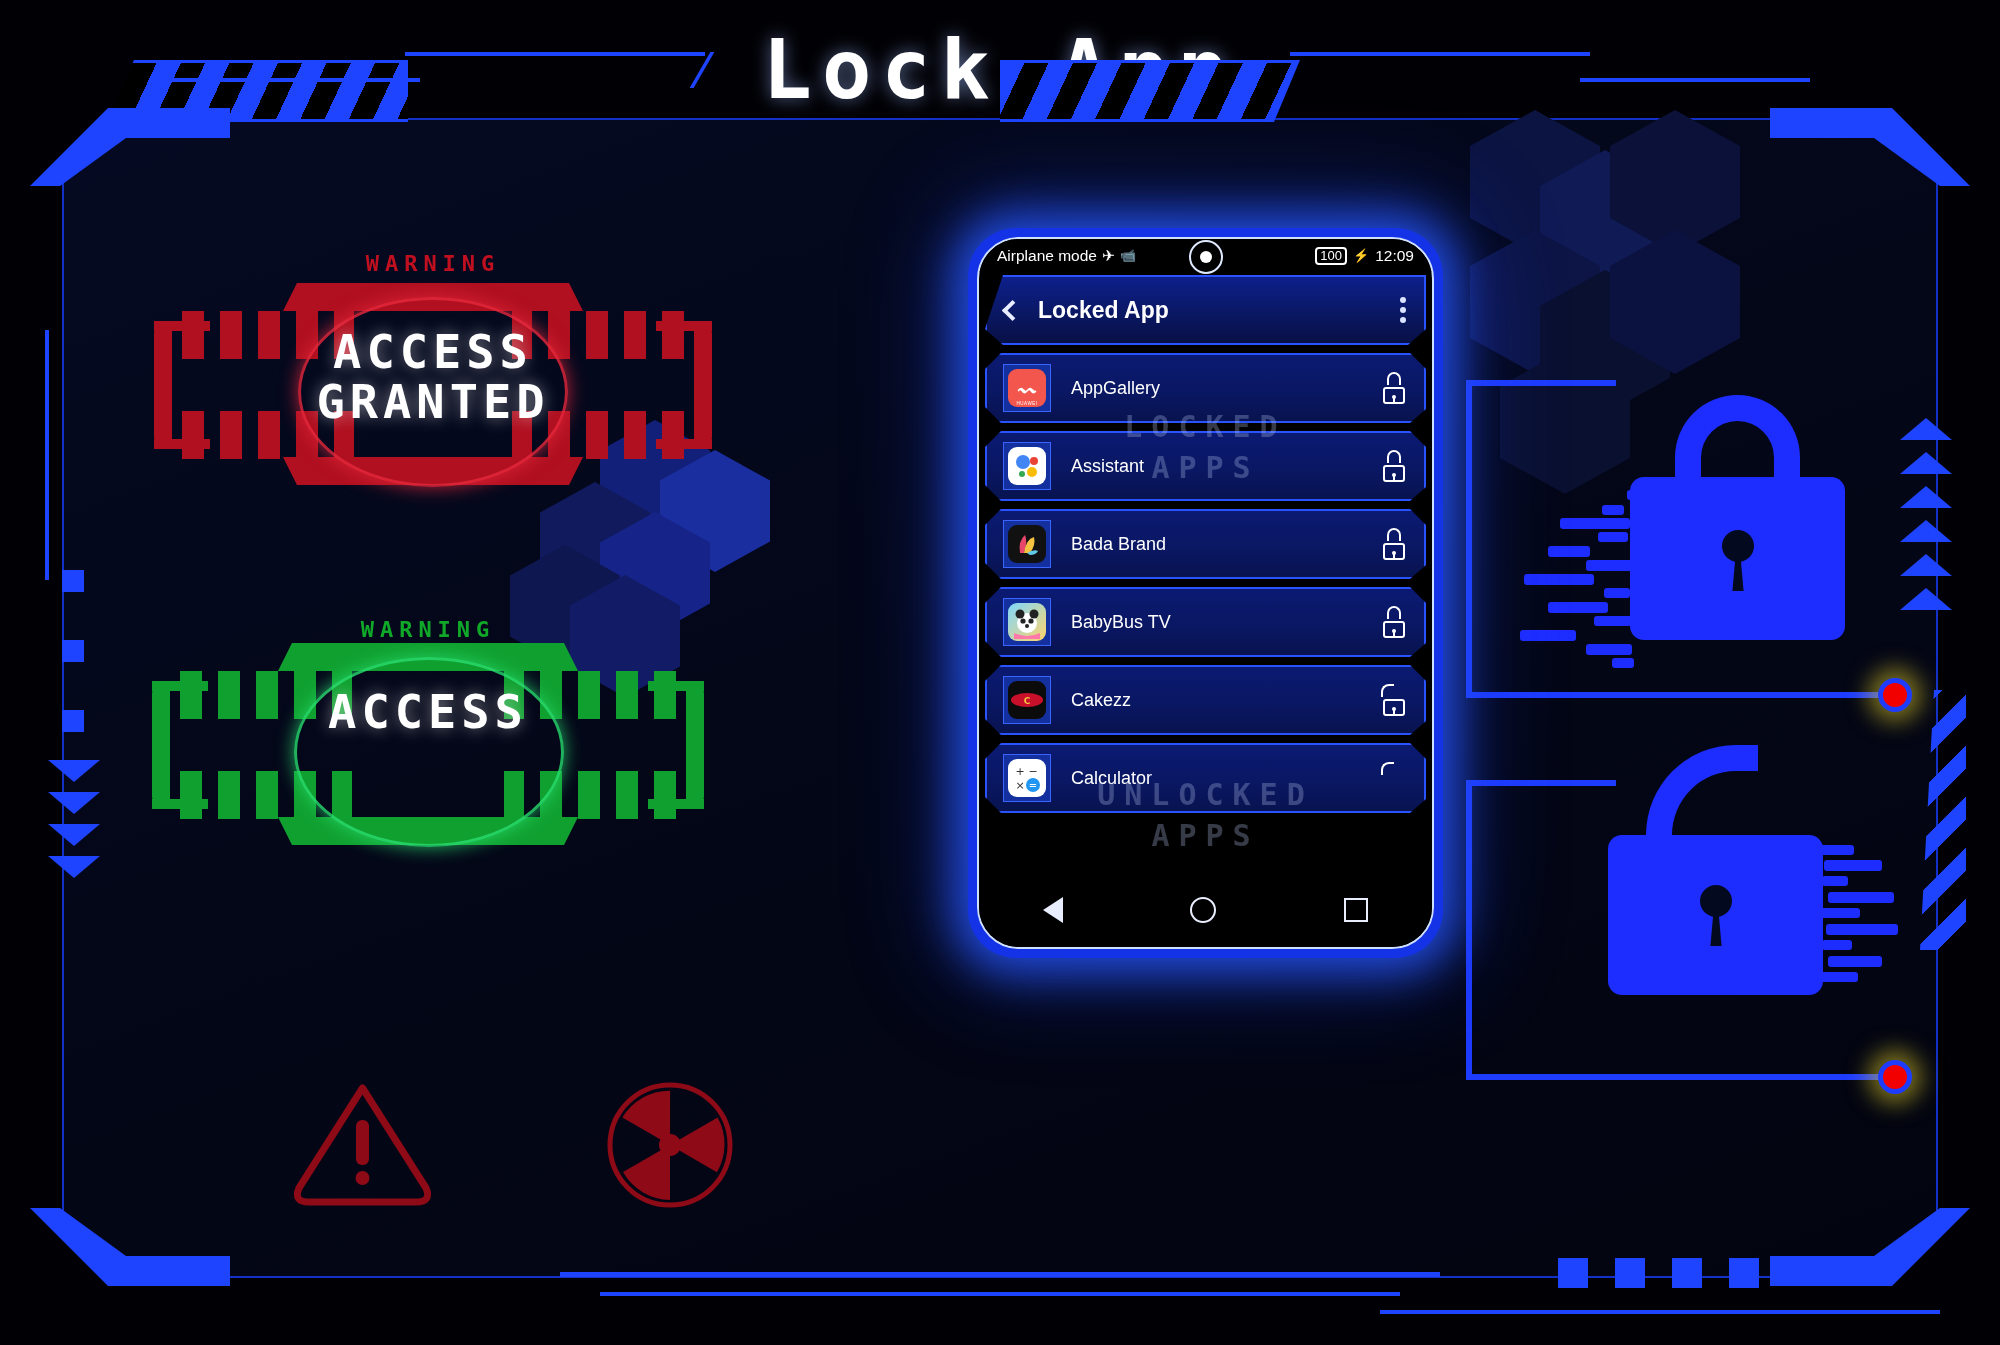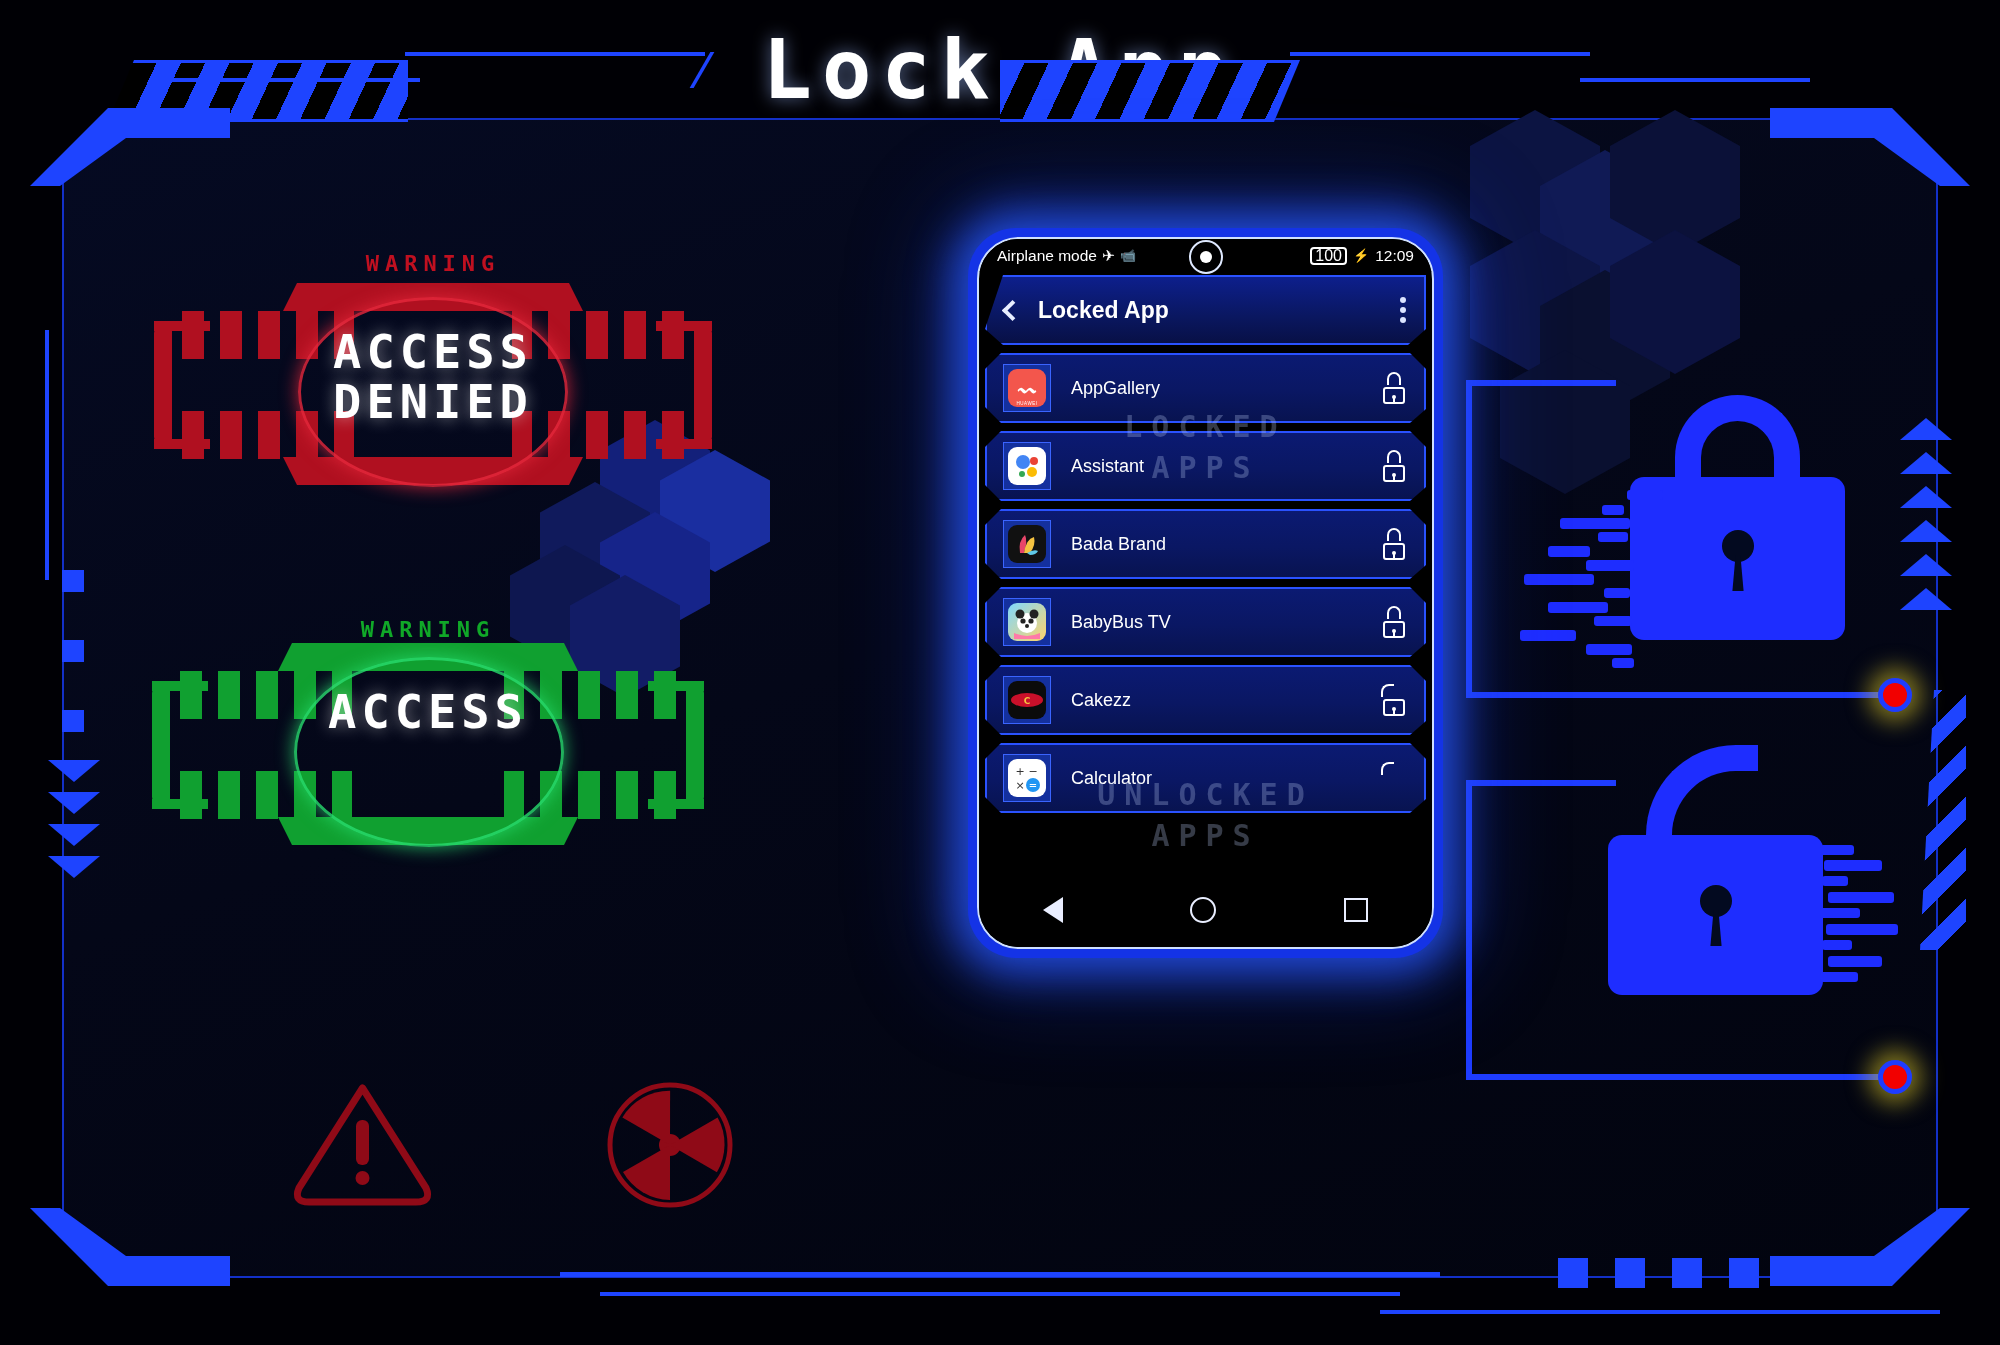--- a/index.html
+++ b/index.html
@@ -109,21 +109,21 @@
   .phone-rim { width:100%; height:100%; border-radius:42px; border:2px solid #cfe0ff;
     background:#000; overflow:hidden; position:relative; }
   .statusbar {
     height:33px; background:#000; color:#fff; display:flex; align-items:center;
     justify-content:space-between; padding:0 18px; font-size:15.5px; position:relative;
     font-family:"Liberation Sans", sans-serif;
   }
   .sb-left { display:flex; align-items:center; gap:5px; }
   .sb-right { display:flex; align-items:center; gap:6px; }
   .batt {
-    border:2px solid #fff; border-radius:4px; font-size:16px; padding:0 3px;
+    border:2px solid #fff; border-radius:4px; font-size:13px; padding:0 3px;
     line-height:14px; font-family:"Liberation Sans", sans-serif;
   }
   .notch {
     position:absolute; left:50%; top:1px; transform:translateX(-50%);
     width:34px; height:34px; border-radius:50%; border:2px solid #dfe9ff;
     background:#000; display:flex; align-items:center; justify-content:center;
   }
   .notch i { width:12px; height:12px; border-radius:50%; background:#fff; display:block; }
 
   .appbar {
@@ -278,21 +278,21 @@
 
     <div class="wing" style="left:133px;top:-22px;width:160px;background:#b01020;clip-path:polygon(14px 0,160px 0,160px 28px,0 28px);"></div>
     <div class="wing" style="right:133px;top:-22px;width:160px;background:#b01020;clip-path:polygon(0 0,146px 0,160px 28px,0 28px);"></div>
     <div class="wing" style="left:133px;top:152px;width:160px;background:#b01020;clip-path:polygon(0 0,160px 0,160px 28px,14px 28px);"></div>
     <div class="wing" style="right:133px;top:152px;width:160px;background:#b01020;clip-path:polygon(0 0,160px 0,146px 28px,0 28px);"></div>
 
     <div class="arcg" style="left:148px;top:-8px;width:270px;height:190px;border-width:3px;border-color:rgba(230,40,60,.8);box-shadow:0 0 18px rgba(230,40,60,.8);"></div>
 
     <div class="core" style="top:22px;">
       <div>ACCESS</div>
-      <div>DENIED</div>
+      <div>GRANTED</div>
     </div>
   </div>
 
   <div class="banner" style="left:148px;top:665px;width:560px;height:160px;">
     <div class="warn-label" style="top:-48px;color:#10a828;">WARNING</div>
 
     <div class="bar-seg" style="left:4px;top:22px;width:18px;height:116px;background:#10a030;border-radius:6px 0 0 6px;"></div>
     <div class="bar-seg" style="left:4px;top:16px;width:56px;height:10px;background:#10a030;"></div>
     <div class="bar-seg" style="left:4px;top:134px;width:56px;height:10px;background:#10a030;"></div>
     <div class="bar-seg" style="left:32px;top:6px;width:172px;height:48px;background:repeating-linear-gradient(90deg,#10a030 0 22px,transparent 22px 38px);"></div>

